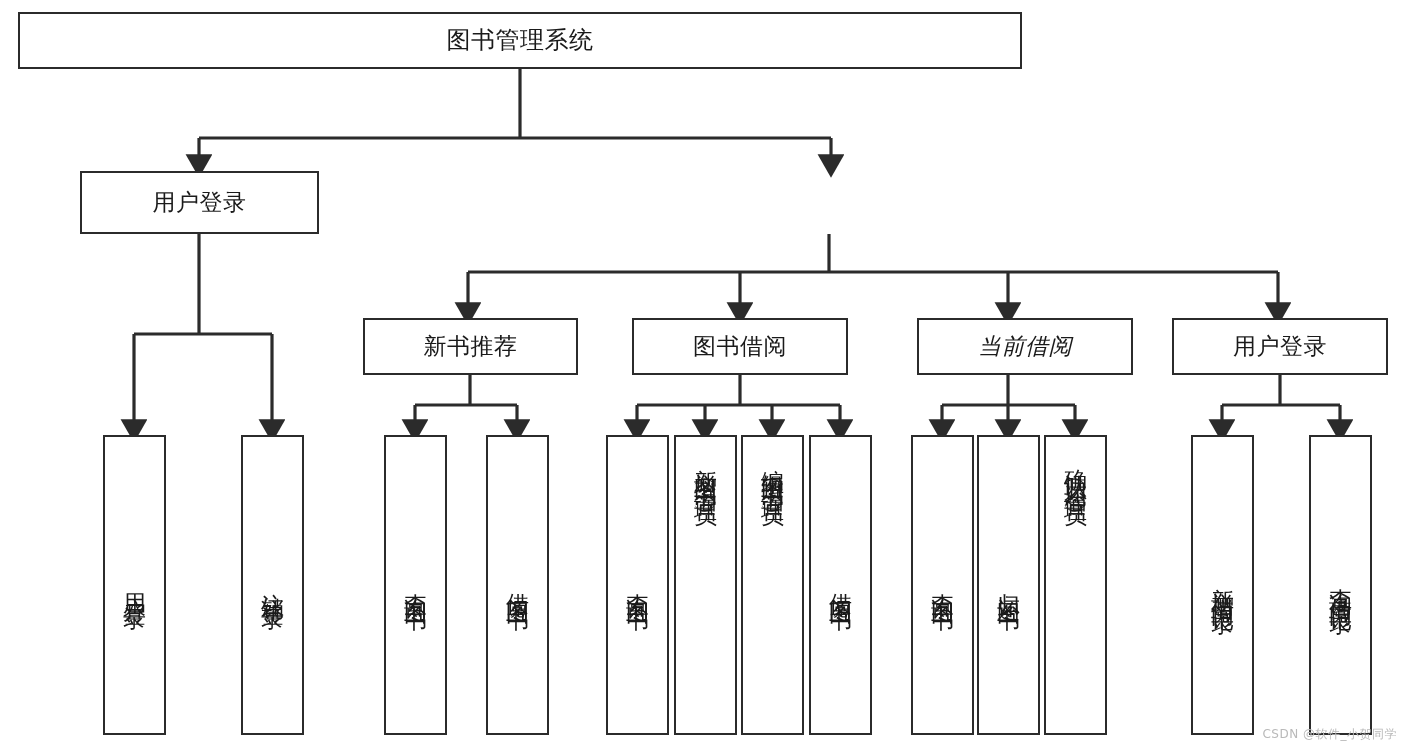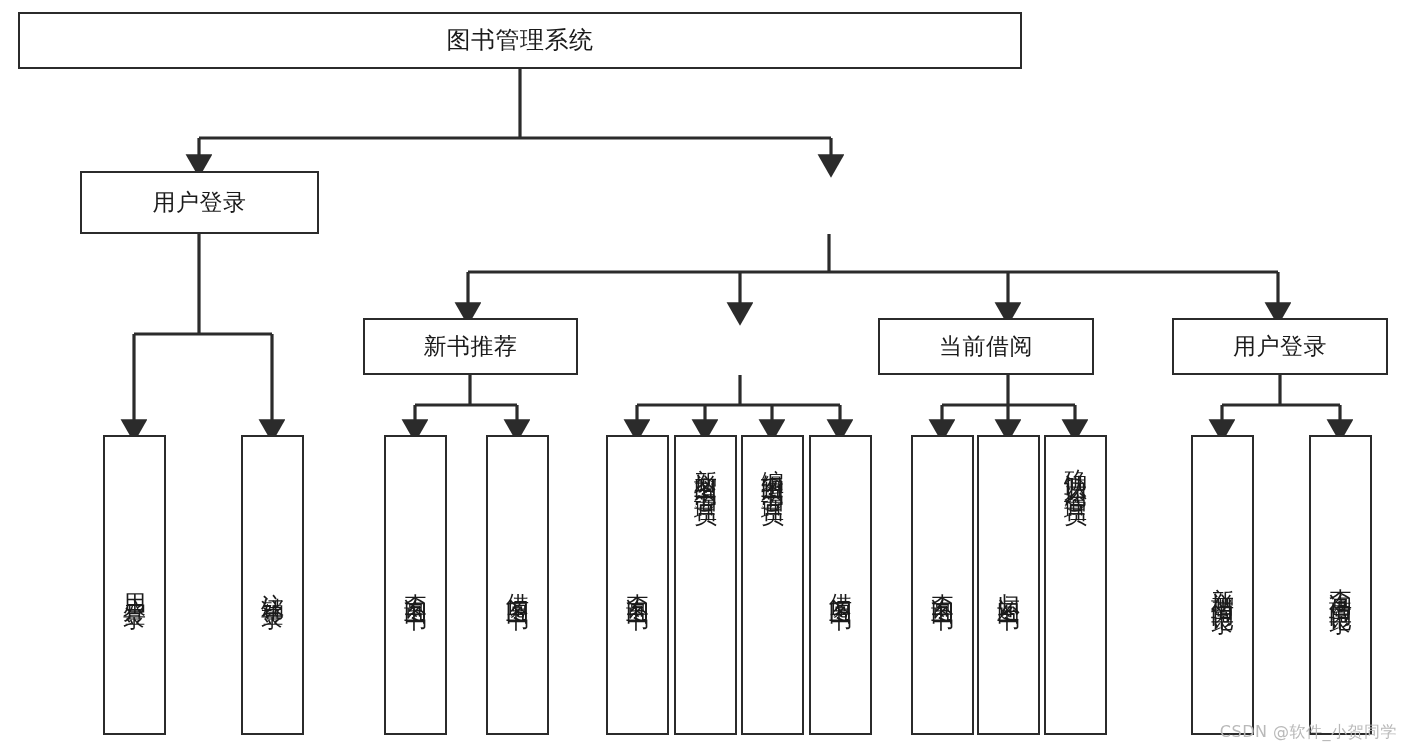--- a/index.html
+++ b/index.html
@@ -62,21 +62,21 @@
     color: #1a1a1a;
   }
   .node.vert.shortlabel {
     align-items: center;
     padding-top: 0;
   }
   #watermark {
     position: absolute;
     right: 8px;
     bottom: 4px;
-    font-size: 16px;
+    font-size: 12px;
     color: #b9b9b9;
     letter-spacing: 0.5px;
     z-index: 5;
     white-space: nowrap;
     font-family: "DejaVu Sans", "Liberation Sans", sans-serif;
   }
 </style>
 </head>
 <body>
 
@@ -130,21 +130,22 @@
       <path d="M1222,405 L1222,423" marker-end="url(#arrow)"></path>
       <path d="M1340,405 L1340,423" marker-end="url(#arrow)"></path>
     </g>
   </svg>
 
   <div class="node horiz root" style="left:18px; top:12px; width:1004px; height:57px;">图书管理系统</div>
 
   <div class="node horiz" style="left:80px; top:171px; width:239px; height:63px;">用户登录</div>
 
   <div class="node horiz" style="left:363px; top:318px; width:215px; height:57px;text-align:center;">新书推荐</div>
-  <div class="node horiz" style="left:878px; top:318px; width:216px; height:57px;">当前借阅</div>
+  <div class="node horiz" style="left:632px; top:318px; width:216px; height:57px;">图书借阅</div>
+  <div class="node horiz" style="left:917px; top:318px; width:216px; height:57px;font-style:italic;">当前借阅</div>
   <div class="node horiz" style="left:1172px; top:318px; width:216px; height:57px;">用户登录</div>
 
   <div class="node vert shortlabel" style="left:103px; top:435px; width:63px; height:300px;">
     <span class="vlabel">用户登录</span>
   </div>
   <div class="node vert shortlabel" style="left:241px; top:435px; width:63px; height:300px;">
     <span class="vlabel">注销登录</span>
   </div>
 
   <div class="node vert shortlabel" style="left:384px; top:435px; width:63px; height:300px;">

